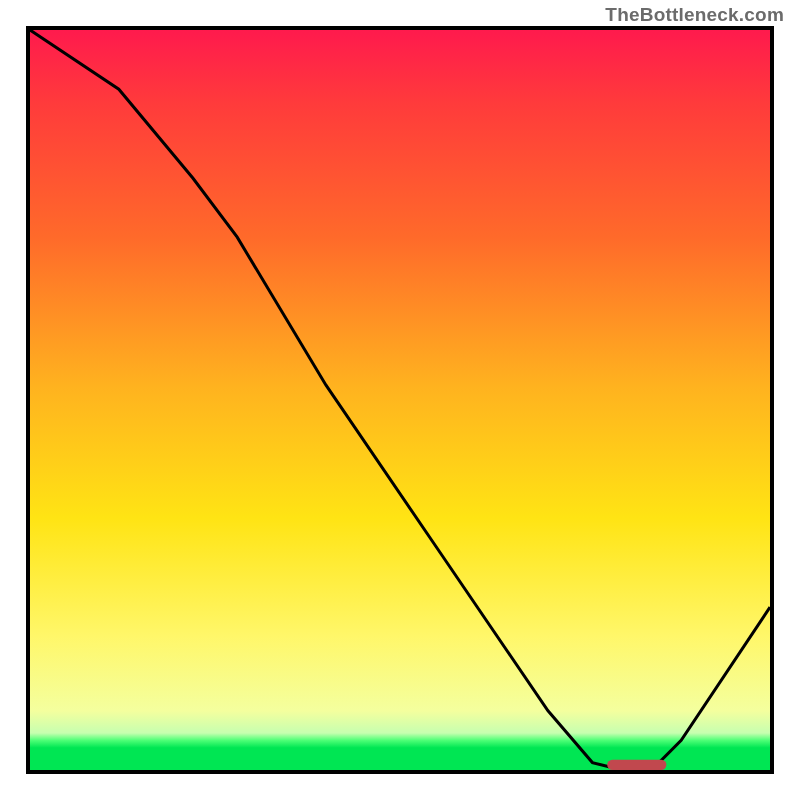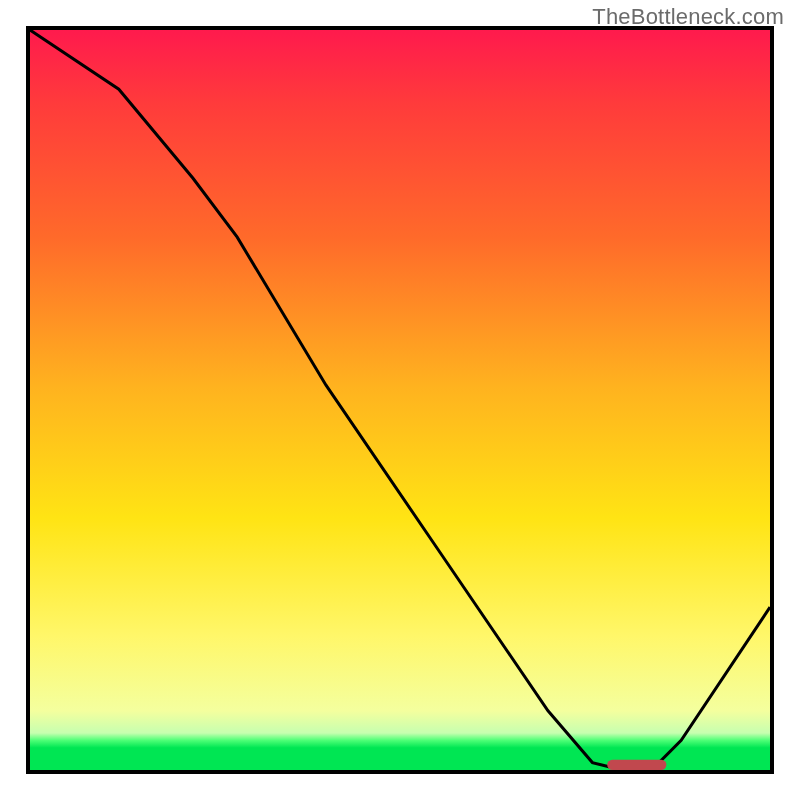--- a/index.html
+++ b/index.html
@@ -11,22 +11,22 @@
     width: 800px;
     height: 800px;
     background: #fff;
   }
 
   .watermark {
     position: absolute;
     top: 4px;
     right: 16px;
     color: #6b6b6b;
-    font-size: 22px;
-    font-weight: 400;
+    font-size: 19px;
+    font-weight: 700;
     letter-spacing: 0.2px;
   }
 
   .plot-area {
     position: absolute;
     
     top: 30px;
     left: 30px;
     width: 740px;
     height: 740px;

